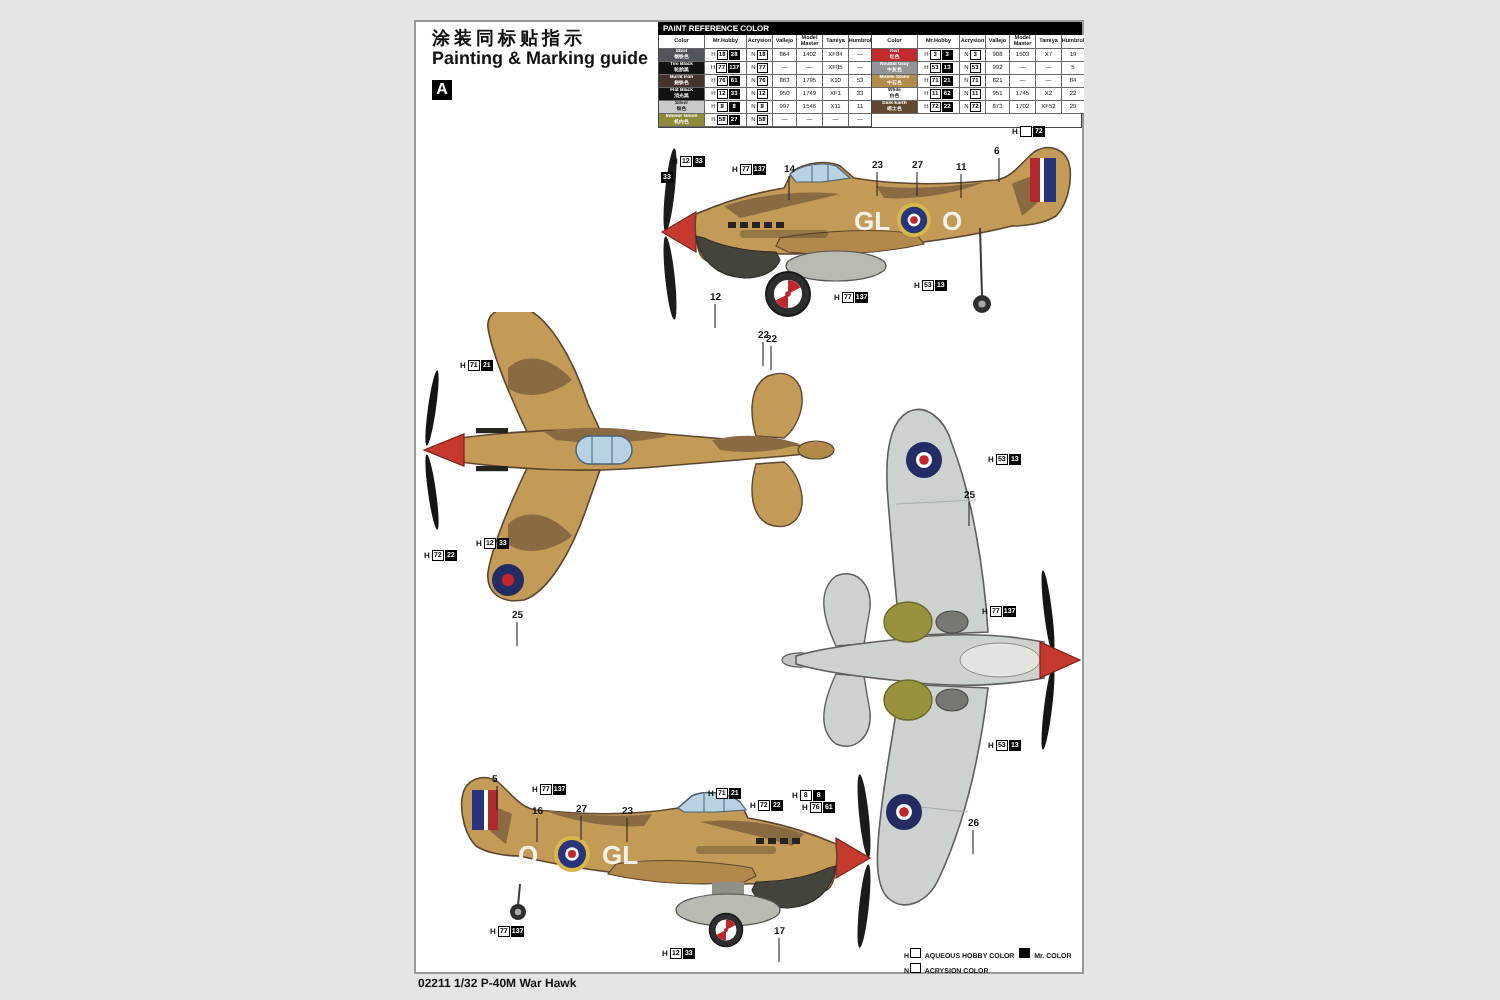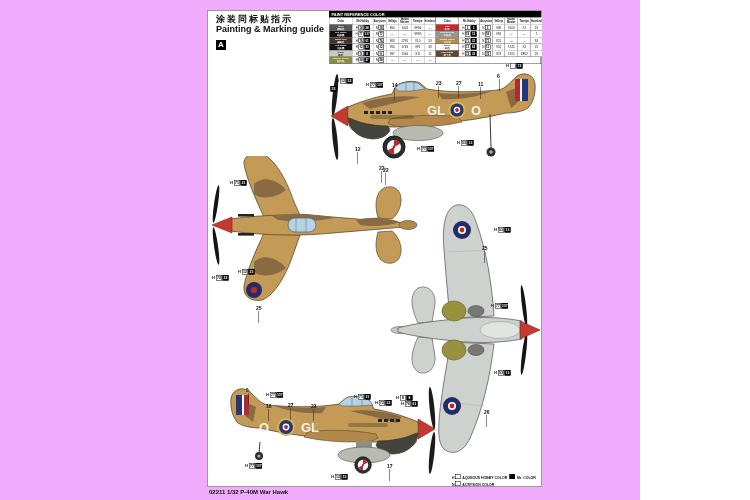--- a/index.html
+++ b/index.html
@@ -1,16 +1,16 @@
 <!DOCTYPE html>
 <html><head>
 <meta charset="utf-8">
 <style>
   html,body{margin:0;padding:0;background:#fff;}
-  #canvas{position:relative;width:640px;height:500px;background:#f0abfc;overflow:hidden;
+  #canvas{position:relative;width:750px;height:500px;background:#e5e5e5;overflow:hidden;
           font-family:"Liberation Sans",sans-serif;}
   #sheet{position:absolute;left:207px;top:10px;width:335px;height:477px;
          border:1px solid #9a9a9a;background:#fff;box-sizing:border-box;}
   .abs{position:absolute;}
   
   #title-cn{left:216px;top:13px;font-size:9px;font-weight:bold;color:#111;letter-spacing:2px;}
   #title-en{left:216px;top:24px;font-size:9px;font-weight:bold;color:#111;}
   #variant{left:216px;top:40px;width:10px;height:10px;background:#000;color:#fff;
            font-size:8px;font-weight:bold;text-align:center;line-height:10px;}
   

